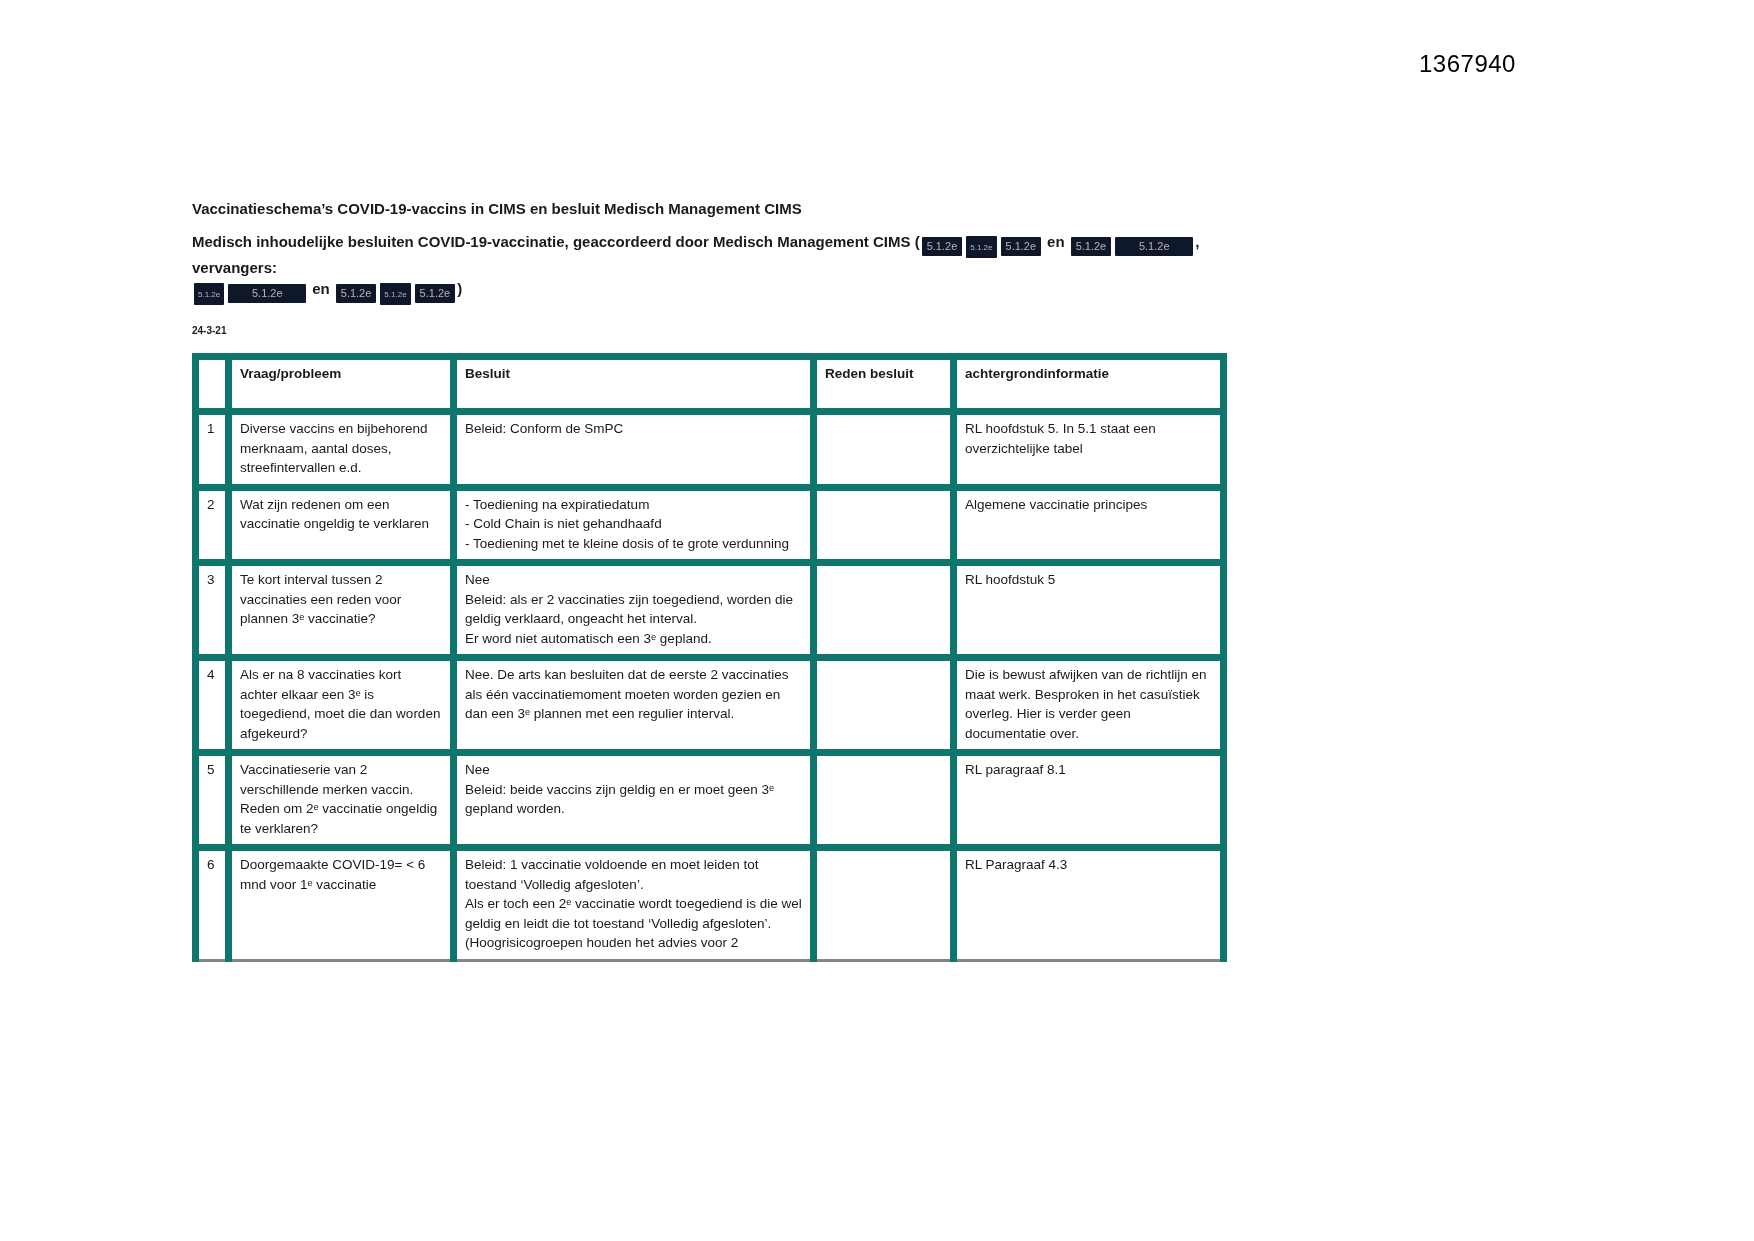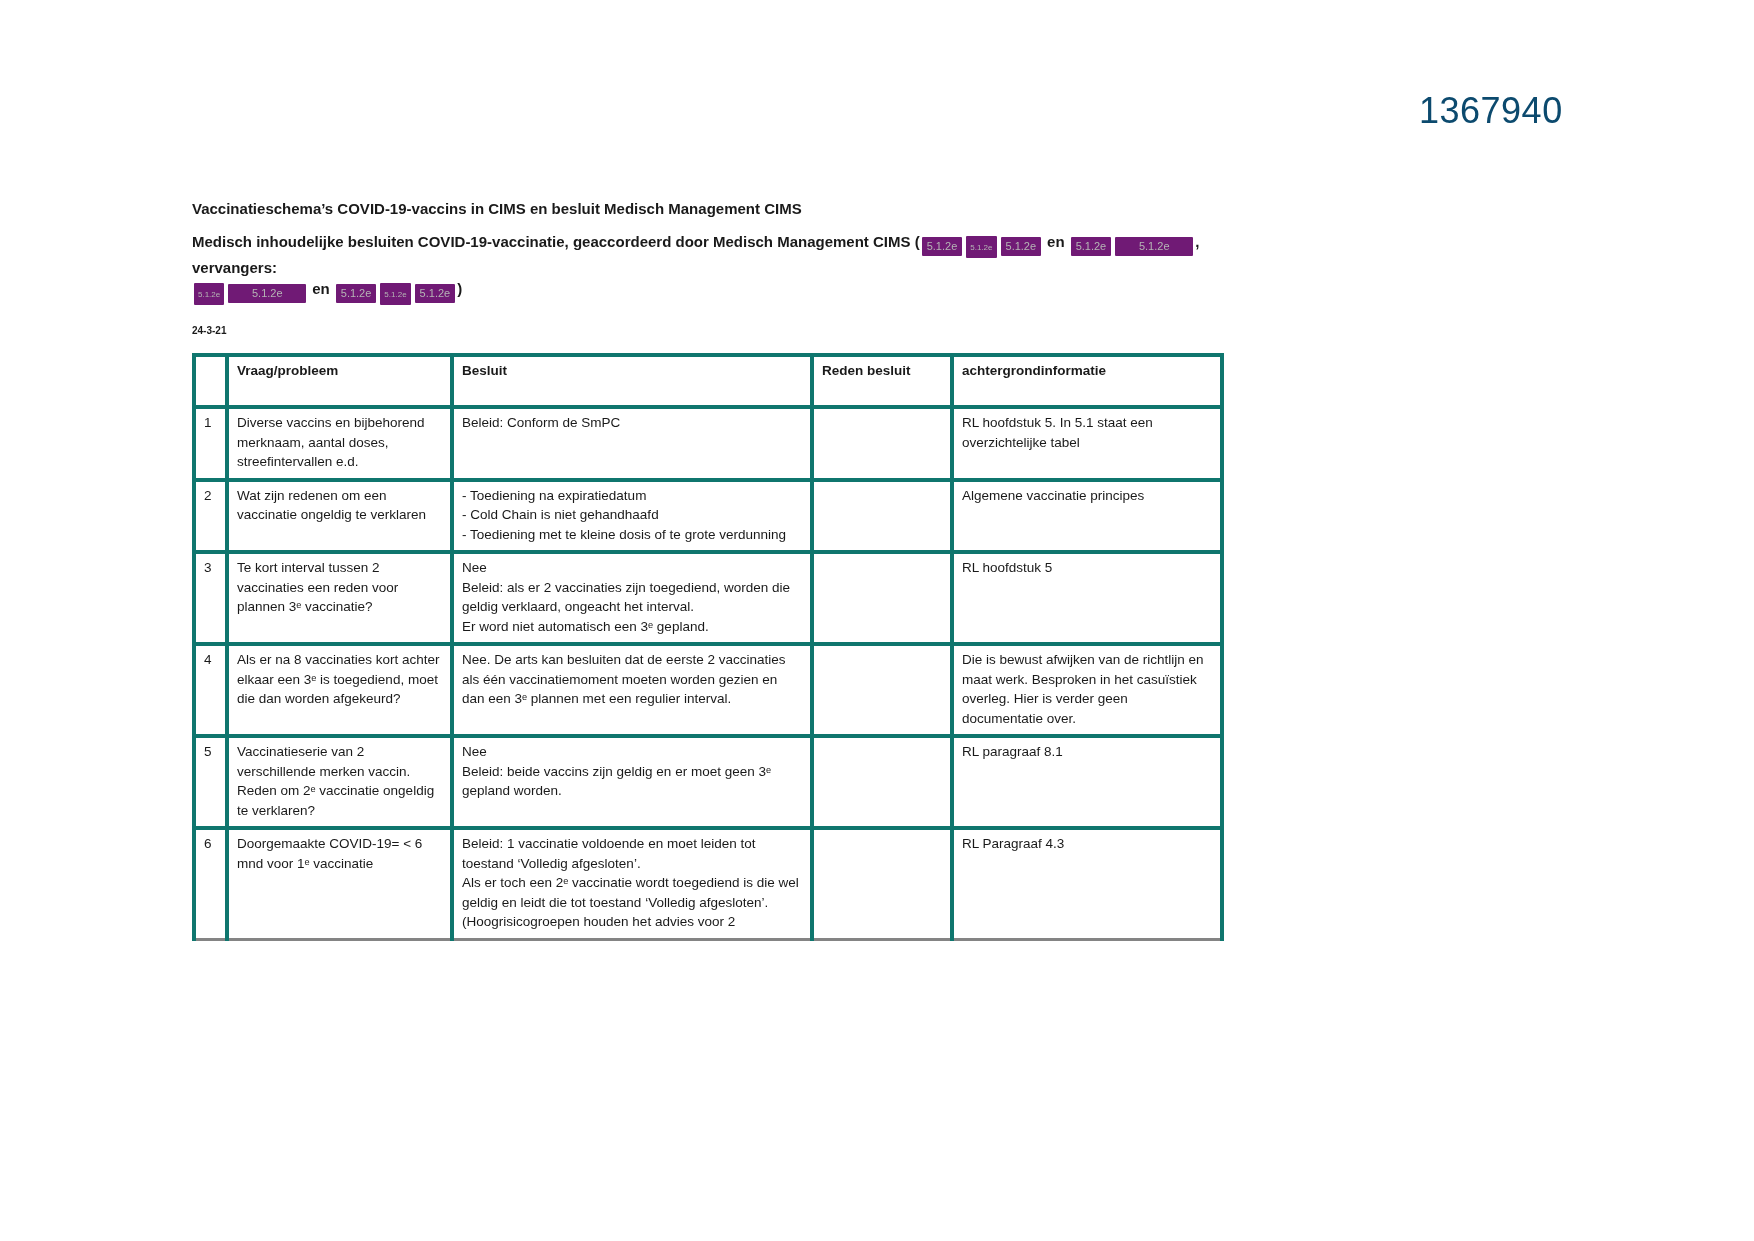--- a/index.html
+++ b/index.html
@@ -11,24 +11,23 @@
     width: 1754px;
     height: 1241px;
     position: relative;
     font-family: "Liberation Sans", "DejaVu Sans", sans-serif;
     color: #1a1a1a;
   }
   .doc-number {
     position: absolute;
     left: 1419px;
     top: 50px;
-    font-size: 36px;
+    font-size: 24px;
     letter-spacing: 0.5px;
-    color: #0c4a6e;
-    margin-top: 40px;
+    color: #000000;
   }
   .content {
     position: absolute;
     left: 192px;
     top: 200px;
     width: 1032px;
   }
   .title {
     font-weight: bold;
     font-size: 15px;
@@ -39,21 +38,21 @@
     font-weight: bold;
     font-size: 15px;
     line-height: 20px;
     margin-top: 14px;
   }
   .para-line2 {
     margin-top: 1px;
   }
   .redact {
     display: inline-block;
-    background: #701a75;
+    background: #0f172a;
     color: #b5b5b5;
     font-weight: normal;
     font-size: 11px;
     line-height: 15px;
     padding: 2px 5px;
     margin: 0 2px;
     vertical-align: -3px;
     border-radius: 1px;
   }
   .r-sm  { font-size: 8px;  padding: 4px 4px 3px; }
@@ -65,21 +64,21 @@
     margin-top: 20px;
   }
   table.decision-table {
     margin-top: 17px;
     border-collapse: collapse;
     table-layout: fixed;
     width: 1028px;
     font-size: 13.5px;
   }
   .decision-table th, .decision-table td {
-    border: 4px solid #0f766e;
+    border: 7px solid #0f766e;
     vertical-align: top;
     text-align: left;
     padding: 4px 8px 6px 8px;
     line-height: 19.5px;
     overflow: hidden;
   }
   .decision-table th {
     font-weight: bold;
     height: 38px;
   }

